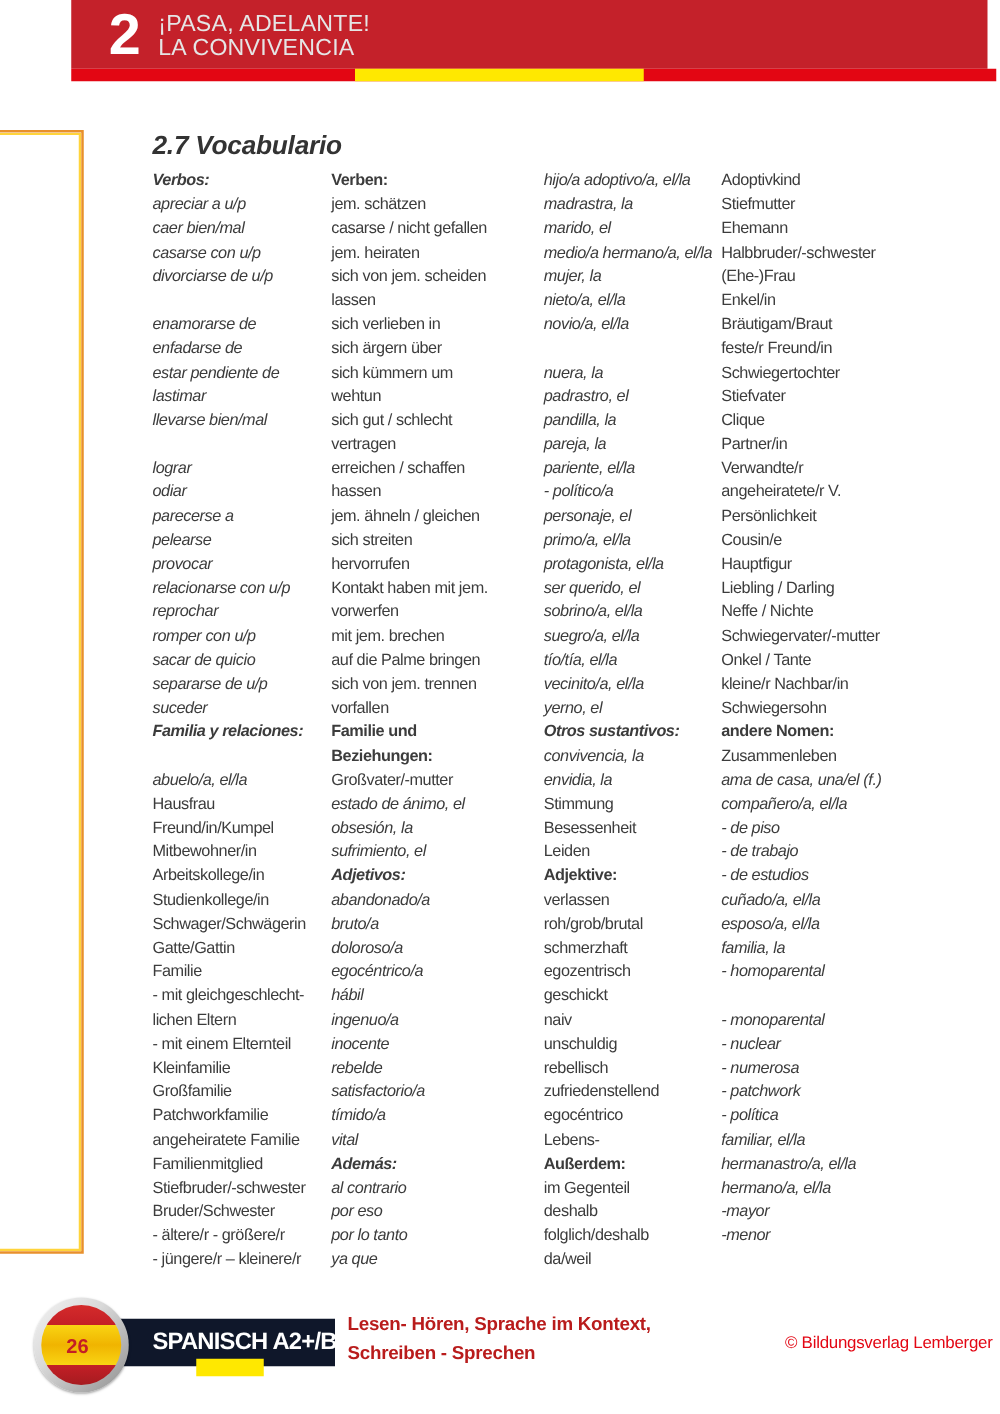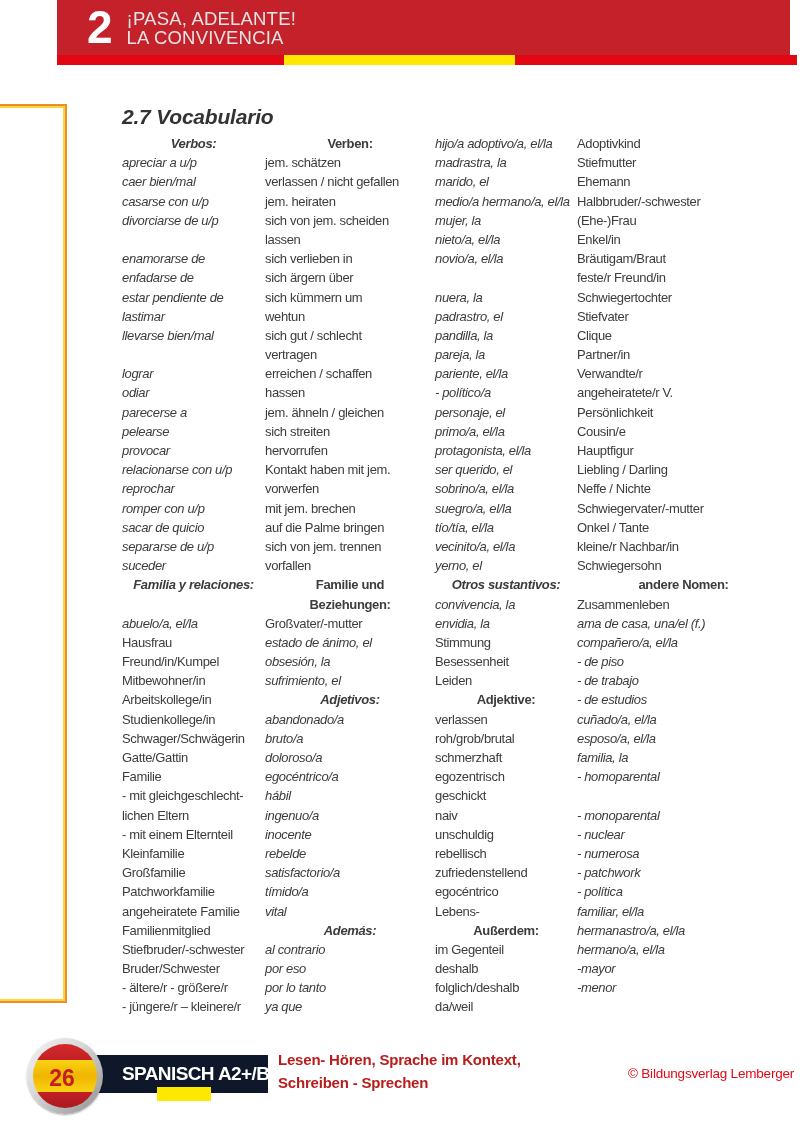--- a/index.html
+++ b/index.html
@@ -22,34 +22,34 @@
   
   .section-title{position:absolute;left:122px;top:105px;font-size:21px;font-weight:bold;
                  font-style:italic;color:#333;letter-spacing:-.2px;}
 
   
   .vocab{position:absolute;left:122px;top:134px;width:668px;display:grid;
          grid-template-columns:143px 170px 142px 213px;grid-auto-rows:19.2px;
          font-size:13px;line-height:19.2px;color:#3c3c3c;letter-spacing:-.35px;}
   .cell{white-space:nowrap;overflow:visible;}
   .cell.es{font-style:italic;}
-  .cell.bold{font-weight:bold;text-align:center;}
+  .cell.bold{font-weight:bold;}
 
   
   .footer-banner{position:absolute;left:95px;top:1055px;width:173px;height:38px;
                  display:flex;align-items:center;box-sizing:border-box;padding-left:27px;}
   .footer-banner-label{color:#fff;font-size:19px;font-weight:bold;letter-spacing:-.6px;white-space:nowrap;}
   .footer-yellow{position:absolute;left:157px;top:1087px;width:54px;height:14px;}
   .badge{position:absolute;left:27px;top:1038px;width:76px;height:76px;border-radius:50%;
          background:linear-gradient(135deg,#f4f4f4 0%,#d9d9d9 40%,#8f8f8f 100%);
          box-shadow:0 1px 2px rgba(0,0,0,.35);display:flex;align-items:center;justify-content:center;}
   .badge-flag{width:64px;height:64px;border-radius:50%;
          background:linear-gradient(180deg,#d42b2b 0%,#c41f26 25%,#f9d413 25%,#f0b400 50%,#f9d413 75%,#c41f26 75%,#a61b20 100%);
          display:flex;align-items:center;justify-content:center;}
-  .badge-num{color:#c41e25;font-size:23px;font-weight:bold;margin-top:4px;margin-left:-6px;}
+  .badge-num{color:#c41e25;font-size:16px;font-weight:bold;margin-top:4px;margin-left:-6px;}
   .tagline{position:absolute;left:278px;top:1048px;font-size:15px;font-weight:bold;
            line-height:23px;letter-spacing:-.2px;}
   .copyright{position:absolute;left:585px;top:1066px;font-size:13.5px;letter-spacing:-.2px;}
 </style>
 </head>
 <body>
 
 <div class="page">
 
   <div class="top-banner" style="background:#C4212A;">
@@ -70,21 +70,21 @@
   <div class="vocab">
       <div class="cell es bold">Verbos:</div>
       <div class="cell de bold">Verben:</div>
       <div class="cell es">hijo/a adoptivo/a, el/la</div>
       <div class="cell de">Adoptivkind</div>
       <div class="cell es">apreciar a u/p</div>
       <div class="cell de">jem. schätzen</div>
       <div class="cell es">madrastra, la</div>
       <div class="cell de">Stiefmutter</div>
       <div class="cell es">caer bien/mal</div>
-      <div class="cell de">verlassen / nicht gefallen</div>
+      <div class="cell de">casarse / nicht gefallen</div>
       <div class="cell es">marido, el</div>
       <div class="cell de">Ehemann</div>
       <div class="cell es">casarse con u/p</div>
       <div class="cell de">jem. heiraten</div>
       <div class="cell es">medio/a hermano/a, el/la</div>
       <div class="cell de">Halbbruder/-schwester</div>
       <div class="cell es">divorciarse de u/p</div>
       <div class="cell de">sich von jem. scheiden</div>
       <div class="cell es">mujer, la</div>
       <div class="cell de">(Ehe-)Frau</div>

